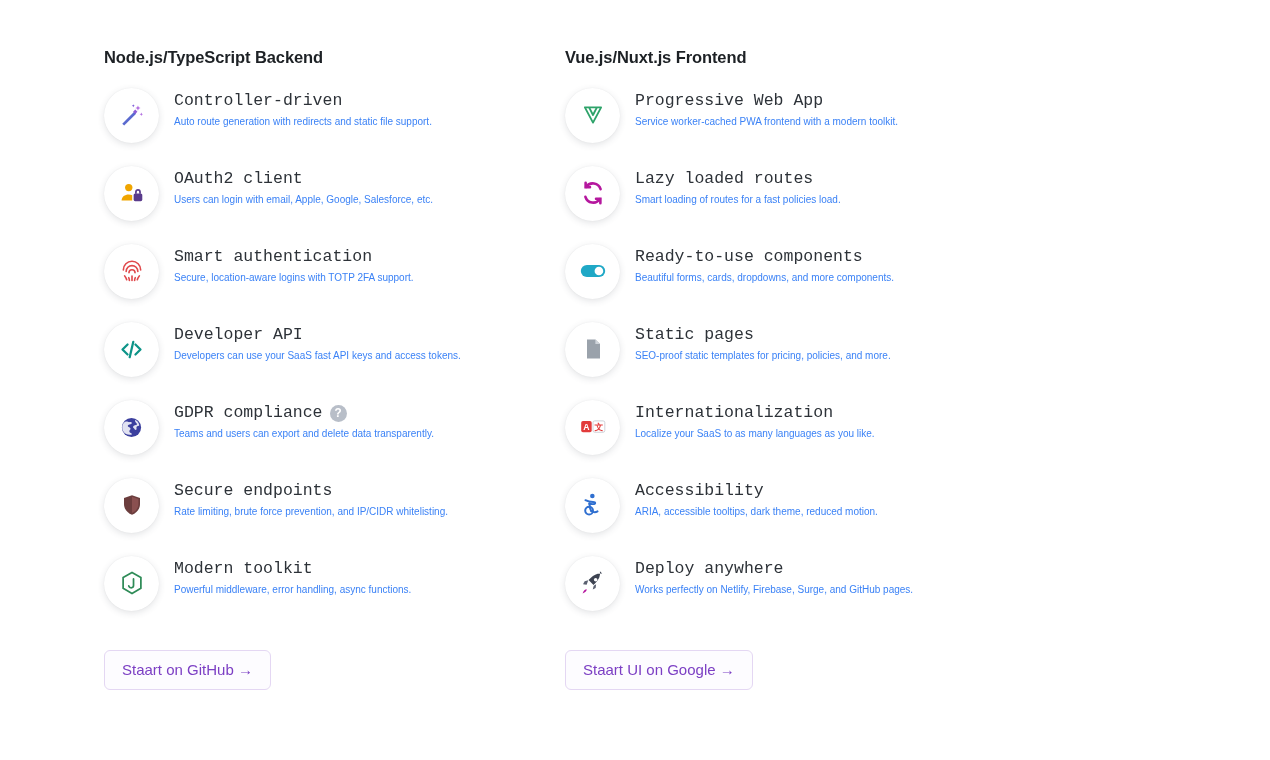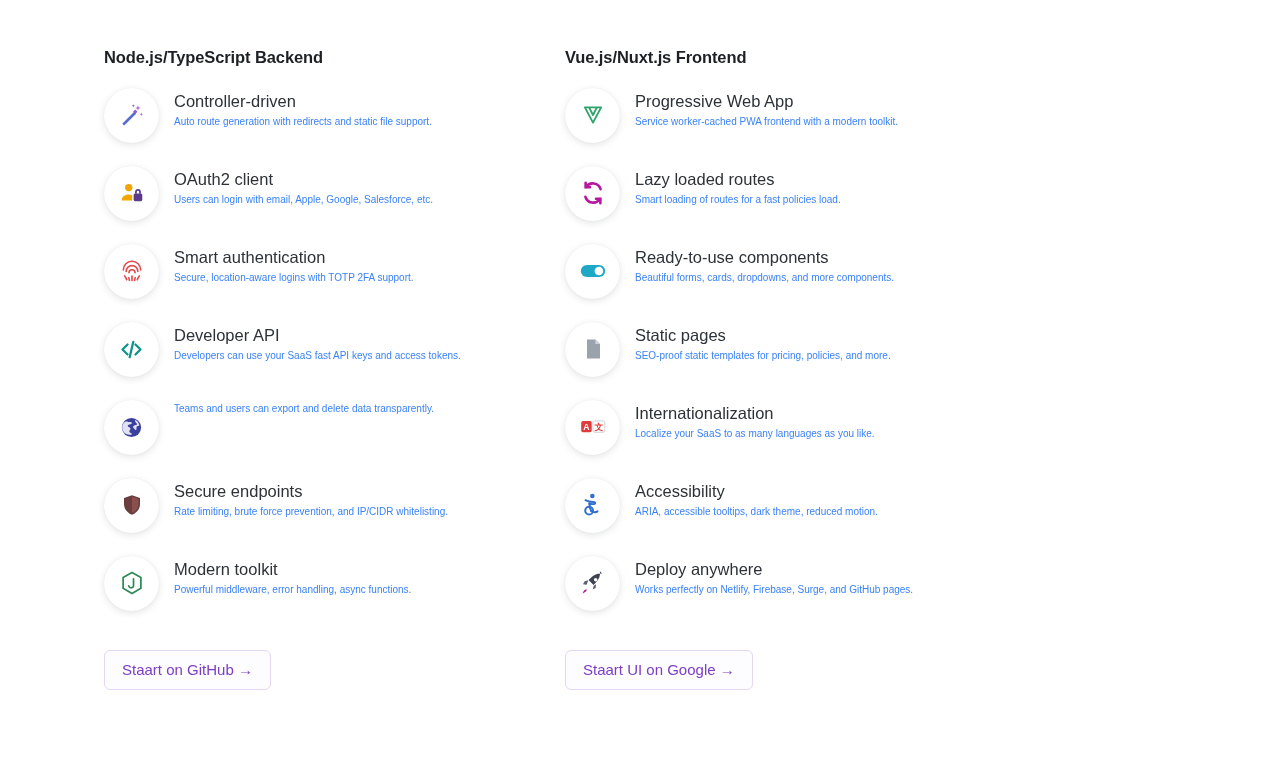--- a/index.html
+++ b/index.html
@@ -65,20 +65,21 @@
   }
   .feature-title {
     font-size: 16.5px;
     color: #2d3238;
     line-height: 1.35;
     margin: 0 0 3px 0;
     display: flex;
     align-items: center;
     gap: 7px;
     font-weight: normal;
+    font-family: Liberation Mono, monospace;
   }
   .feature-desc {
     font-size: 10px;
     color: #3b82f6;
     line-height: 1.4;
     margin: 0;
   }
   .help-icon {
     display: inline-flex;
     align-items: center;
@@ -193,20 +194,24 @@
 
       <div class="feature">
         <div class="icon-badge">
           <svg width="25" height="25" viewBox="0 0 24 24">
             <circle cx="12" cy="12" r="9.2" fill="#3b3f9e"></circle>
             <path d="M6 6.5c2.2-.6 3 .8 4.4.3 1.4-.5 2.6.4 1.6 1.6-1 1.2-3.4.4-3.6 1.8-.2 1.4 2 1.2 2.6 2.6.6 1.4-1.6 2-1 3.4.4 1 2.2.6 2.6 2.2-2.8 1.2-6.6.2-8.4-2.6-1.8-2.8-1.4-7.6 1.8-9.3z" fill="#ffffff" opacity="0.85"></path>
             <path d="M15.6 4.6c1.8 1 3.4 2.8 3.8 4.8.3 1.6-1.6.8-2.4 1.8-.8 1 .6 2.4-.6 3-1.2.6-1.4-1.4-2.4-1.8-1-.4-.4-2 .6-2.4 1-.4 2.4.2 2.6-1.2.2-1.4-2.4-1.2-1.6-4.2z" fill="#ffffff" opacity="0.85"></path>
           </svg>
         </div>
         <div class="feature-text">
+          <div class="feature-title">
+            <span>GDPR compliance</span>
+            <span class="help-icon">?</span>
+          </div>
           <p class="feature-desc">Teams and users can export and delete data transparently.</p>
         </div>
       </div>
 
       <div class="feature">
         <div class="icon-badge">
           <svg width="24" height="24" viewBox="0 0 24 24">
             <path d="M12 2.2l8 2.8v6c0 5-3.4 9-8 10.8C7.4 20 4 16 4 11V5z" fill="#6b3d3d"></path>
             <path d="M12 3.8l6.4 2.2v5c0 4.1-2.6 7.4-6.4 9z" fill="#8a5050"></path>
           </svg>

